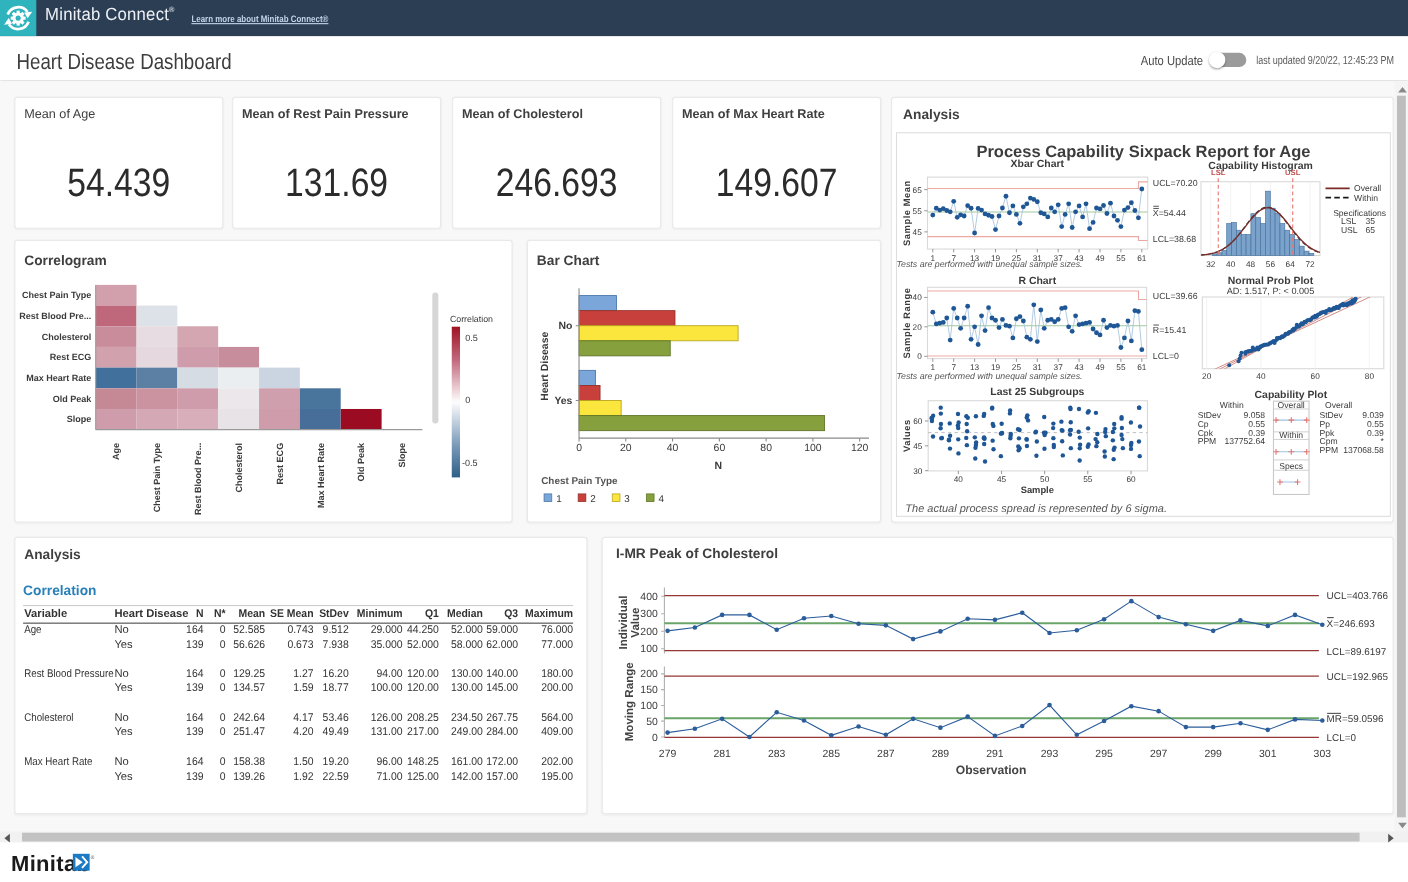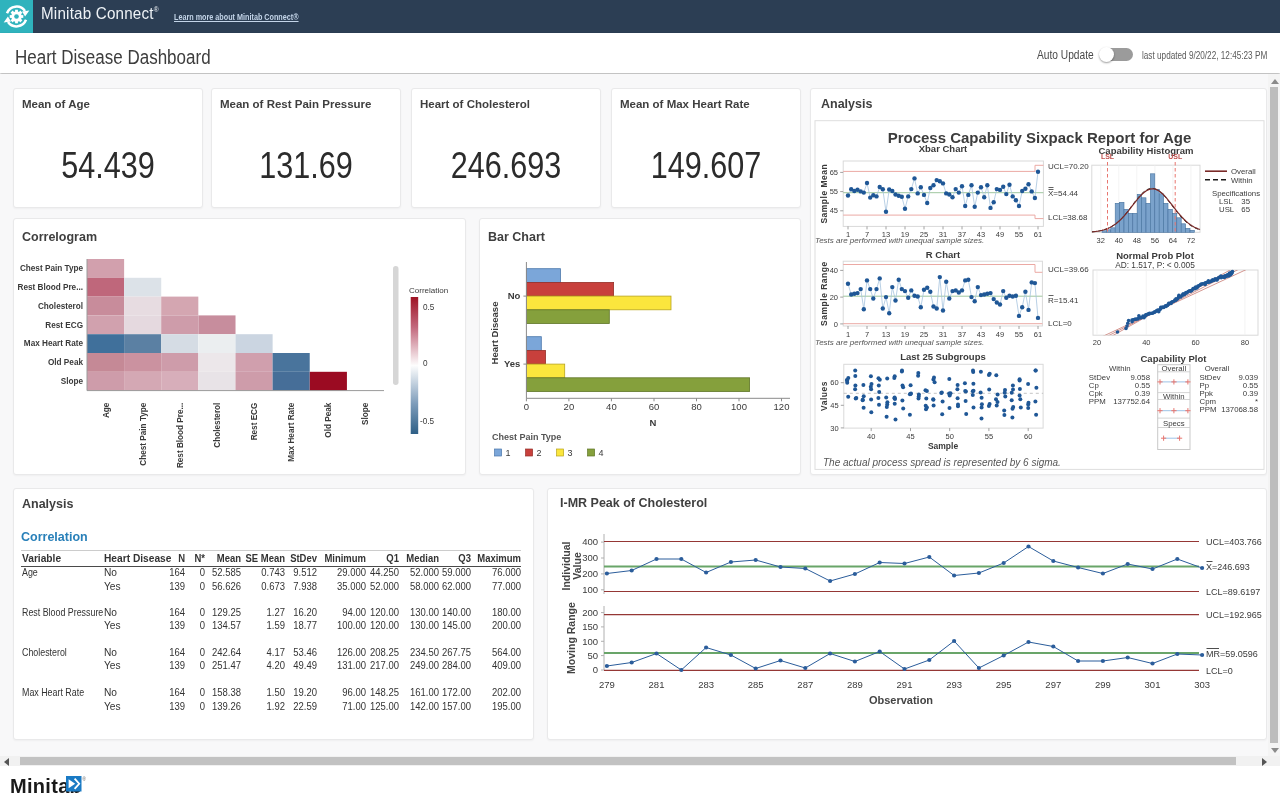--- a/index.html
+++ b/index.html
@@ -34,27 +34,27 @@
 <div class="abs" style="left:41px;top:5px;font-size:16px;font-weight:400;color:#eef2f6;letter-spacing:0.2px;transform:scaleX(0.95);transform-origin:0 0;white-space:nowrap">Minitab Connect<span style="font-size:7px;vertical-align:7px">®</span></div>
 <div class="abs" style="left:174px;top:12px;font-size:8.5px;font-weight:bold;color:#c3d4e8;text-decoration:underline;transform:scaleX(0.85);transform-origin:0 0;white-space:nowrap">Learn more about Minitab Connect®</div>
 <div class="abs" style="left:0;top:33px;width:1280px;height:40px;background:#fff;box-shadow:0 1px 2px rgba(0,0,0,0.35)"></div>
 <div class="abs" style="left:15px;top:46px;font-size:20px;color:#3d3d3d;transform:scaleX(0.85);transform-origin:0 0;white-space:nowrap">Heart Disease Dashboard</div>
 <div class="abs" style="left:1037px;top:48px;font-size:12px;color:#4a4a4a;transform:scaleX(0.85);transform-origin:0 0;white-space:nowrap">Auto Update</div>
 <div class="abs" style="left:1101px;top:48px;width:32px;height:13px;background:#9b9b9b;border-radius:7px"></div>
 <div class="abs" style="left:1099px;top:47px;width:15px;height:15px;background:#fff;border-radius:50%;box-shadow:0 1px 2px rgba(0,0,0,0.4)"></div>
 <div class="abs" style="left:1142px;top:49px;font-size:10.5px;color:#5a5a5a;transform:scaleX(0.78);transform-origin:0 0;white-space:nowrap">last updated 9/20/22, 12:45:23 PM</div>
 <div class="abs" style="left:0;top:74px;width:1280px;height:684px;background:#f8f8f9"></div>
 <div class="panel" style="left:13px;top:88px;width:190px;height:120px"></div>
-<div class="abs" style="left:22px;top:98px;font-size:11.5px;font-weight:bold;color:#3f3f3f">Mean of Age</div>
+<div class="abs" style="left:22px;top:98px;font-size:11.5px;font-weight:normal;color:#3f3f3f">Mean of Age</div>
 <div class="abs" style="left:13px;top:145px;width:190px;text-align:center;font-size:36px;color:#2b2b2b;transform:scaleX(0.85)">54.439</div>
 <div class="panel" style="left:211px;top:88px;width:190px;height:120px"></div>
 <div class="abs" style="left:220px;top:98px;font-size:11.5px;font-weight:bold;color:#3f3f3f">Mean of Rest Pain Pressure</div>
 <div class="abs" style="left:211px;top:145px;width:190px;text-align:center;font-size:36px;color:#2b2b2b;transform:scaleX(0.85)">131.69</div>
 <div class="panel" style="left:411px;top:88px;width:190px;height:120px"></div>
-<div class="abs" style="left:420px;top:98px;font-size:11.5px;font-weight:bold;color:#3f3f3f">Heart of Cholesterol</div>
+<div class="abs" style="left:420px;top:98px;font-size:11.5px;font-weight:bold;color:#3f3f3f">Mean of Cholesterol</div>
 <div class="abs" style="left:411px;top:145px;width:190px;text-align:center;font-size:36px;color:#2b2b2b;transform:scaleX(0.85)">246.693</div>
 <div class="panel" style="left:611px;top:88px;width:190px;height:120px"></div>
 <div class="abs" style="left:620px;top:98px;font-size:11.5px;font-weight:bold;color:#3f3f3f">Mean of Max Heart Rate</div>
 <div class="abs" style="left:611px;top:145px;width:190px;text-align:center;font-size:36px;color:#2b2b2b;transform:scaleX(0.85)">149.607</div>
 <div class="panel" style="left:13px;top:218px;width:453px;height:257px"></div>
 <div class="ptitle" style="left:22px;top:230px">Correlogram</div>
 <div class="panel" style="left:479px;top:218px;width:322px;height:257px"></div>
 <div class="ptitle" style="left:488px;top:230px">Bar Chart</div>
 <div class="panel" style="left:810px;top:88px;width:457px;height:387px"></div>
 <div class="ptitle" style="left:821px;top:97px">Analysis</div>

